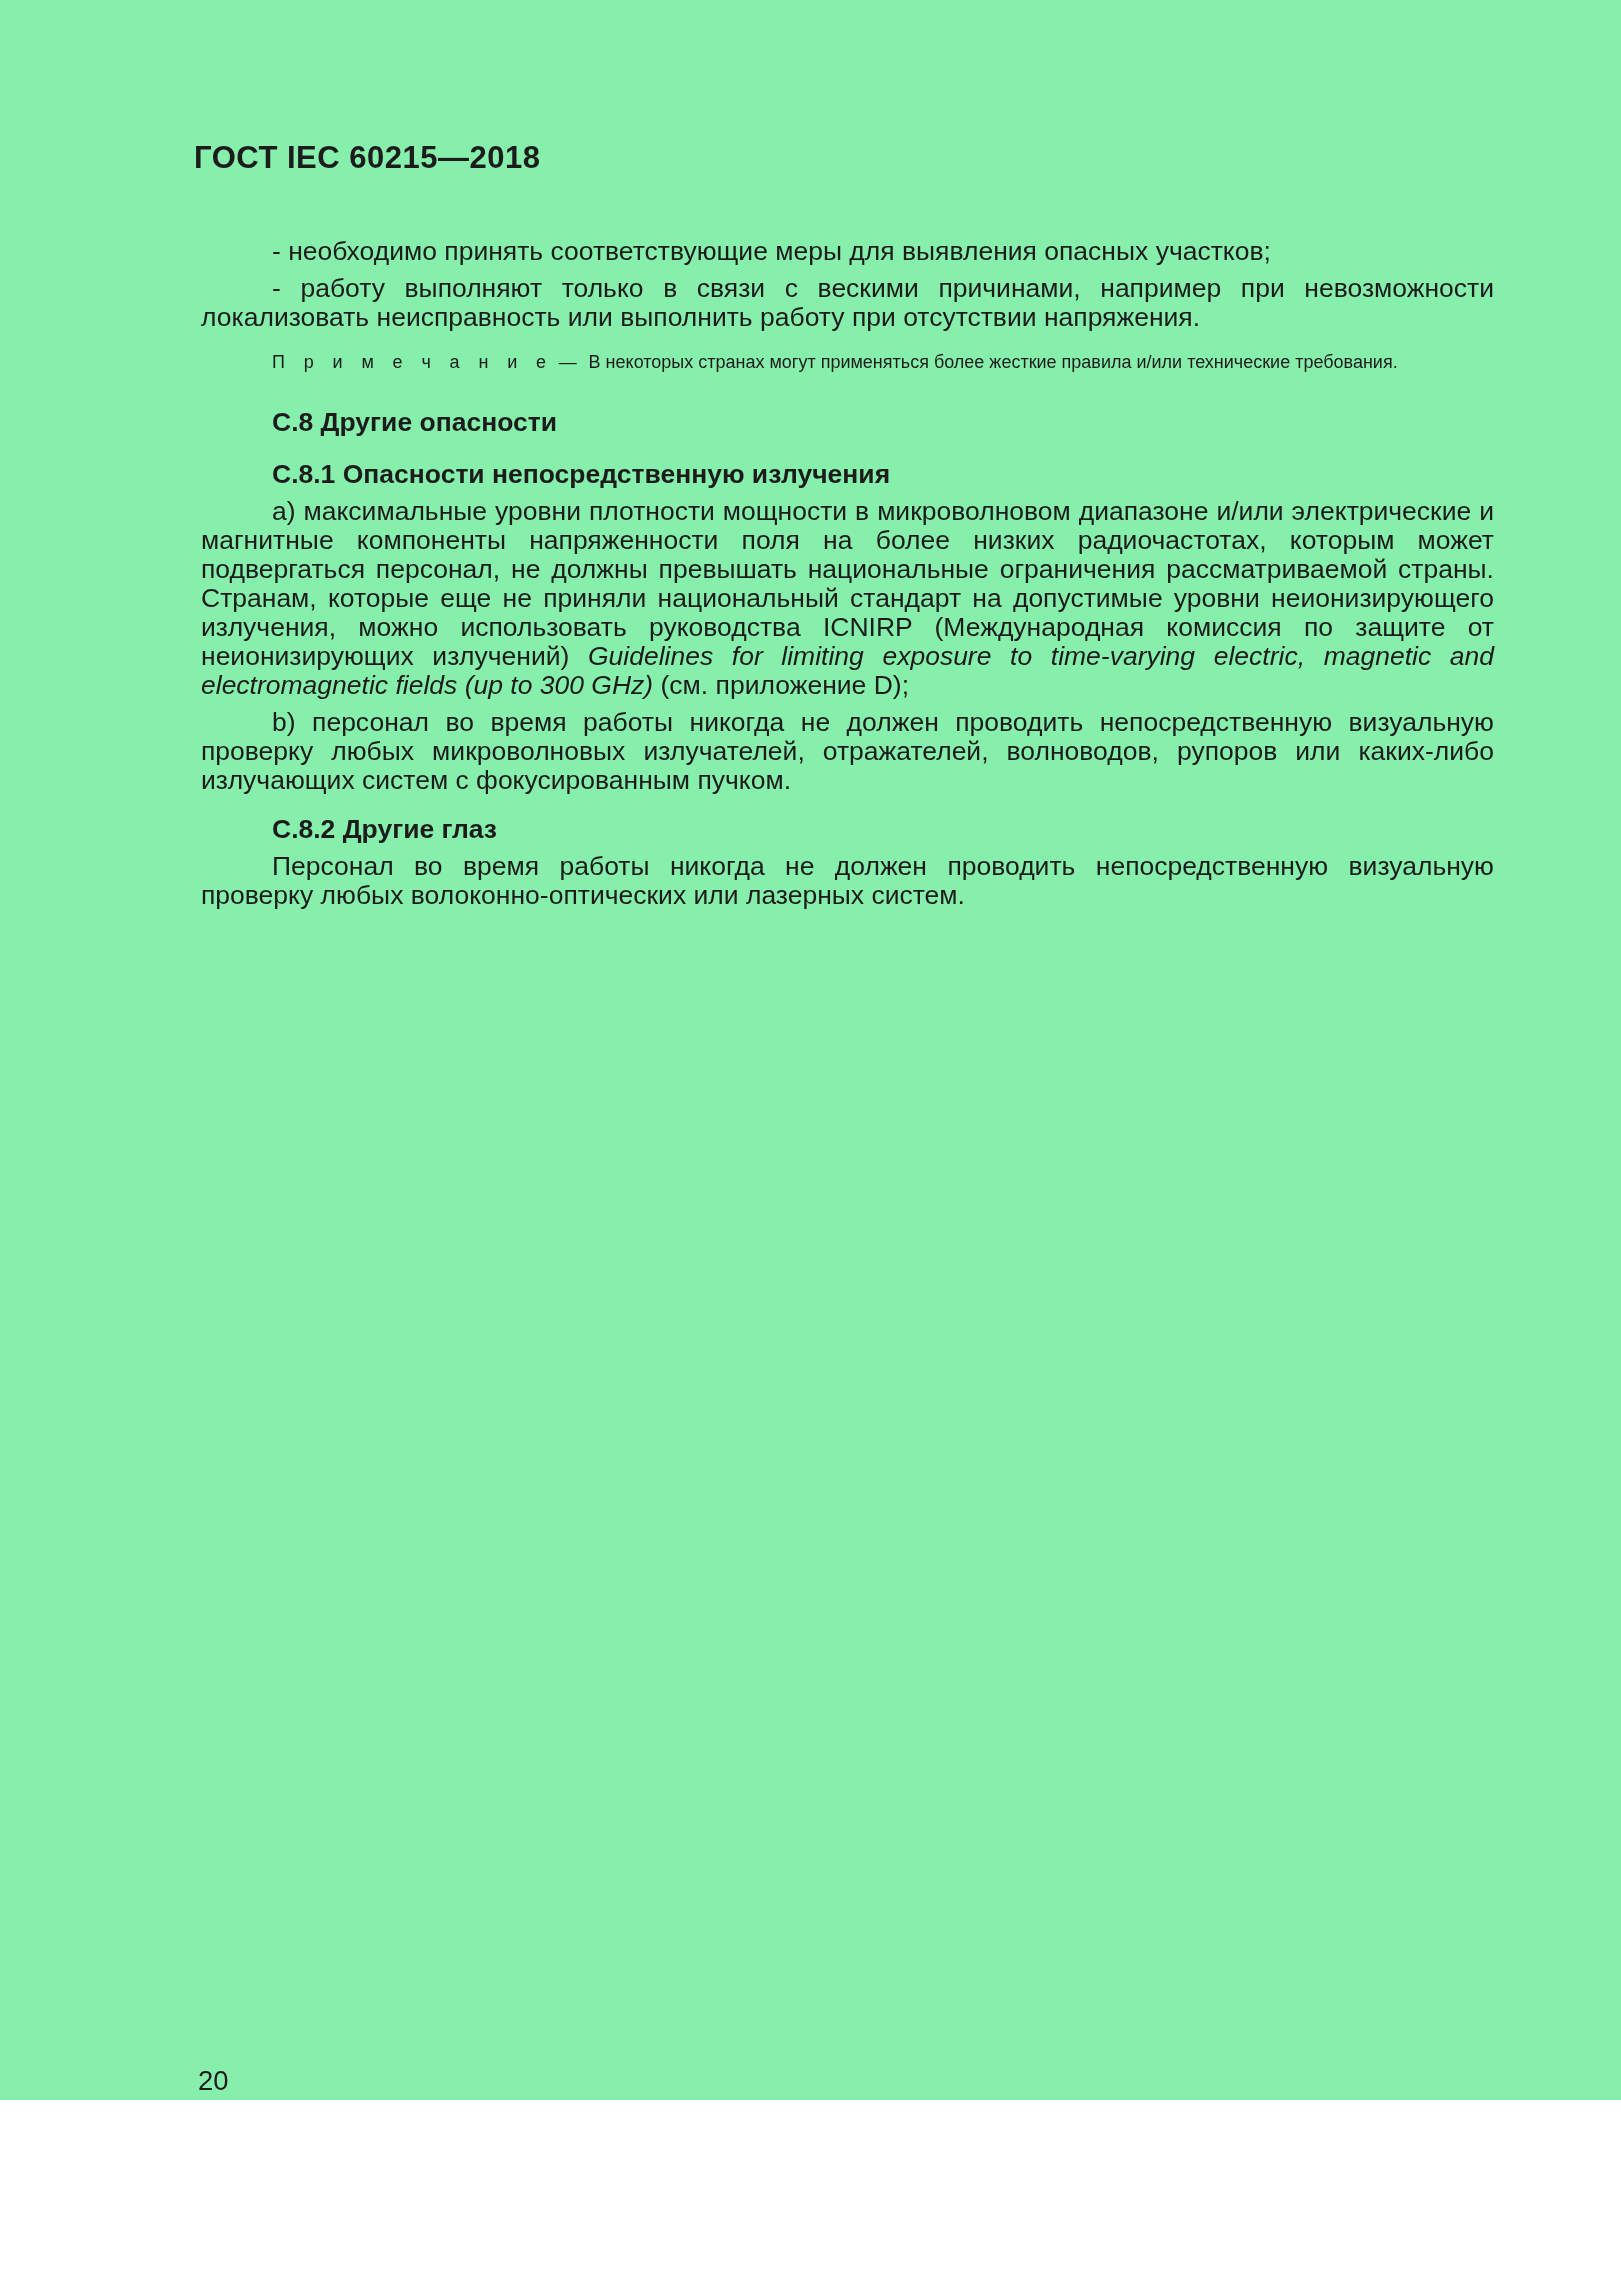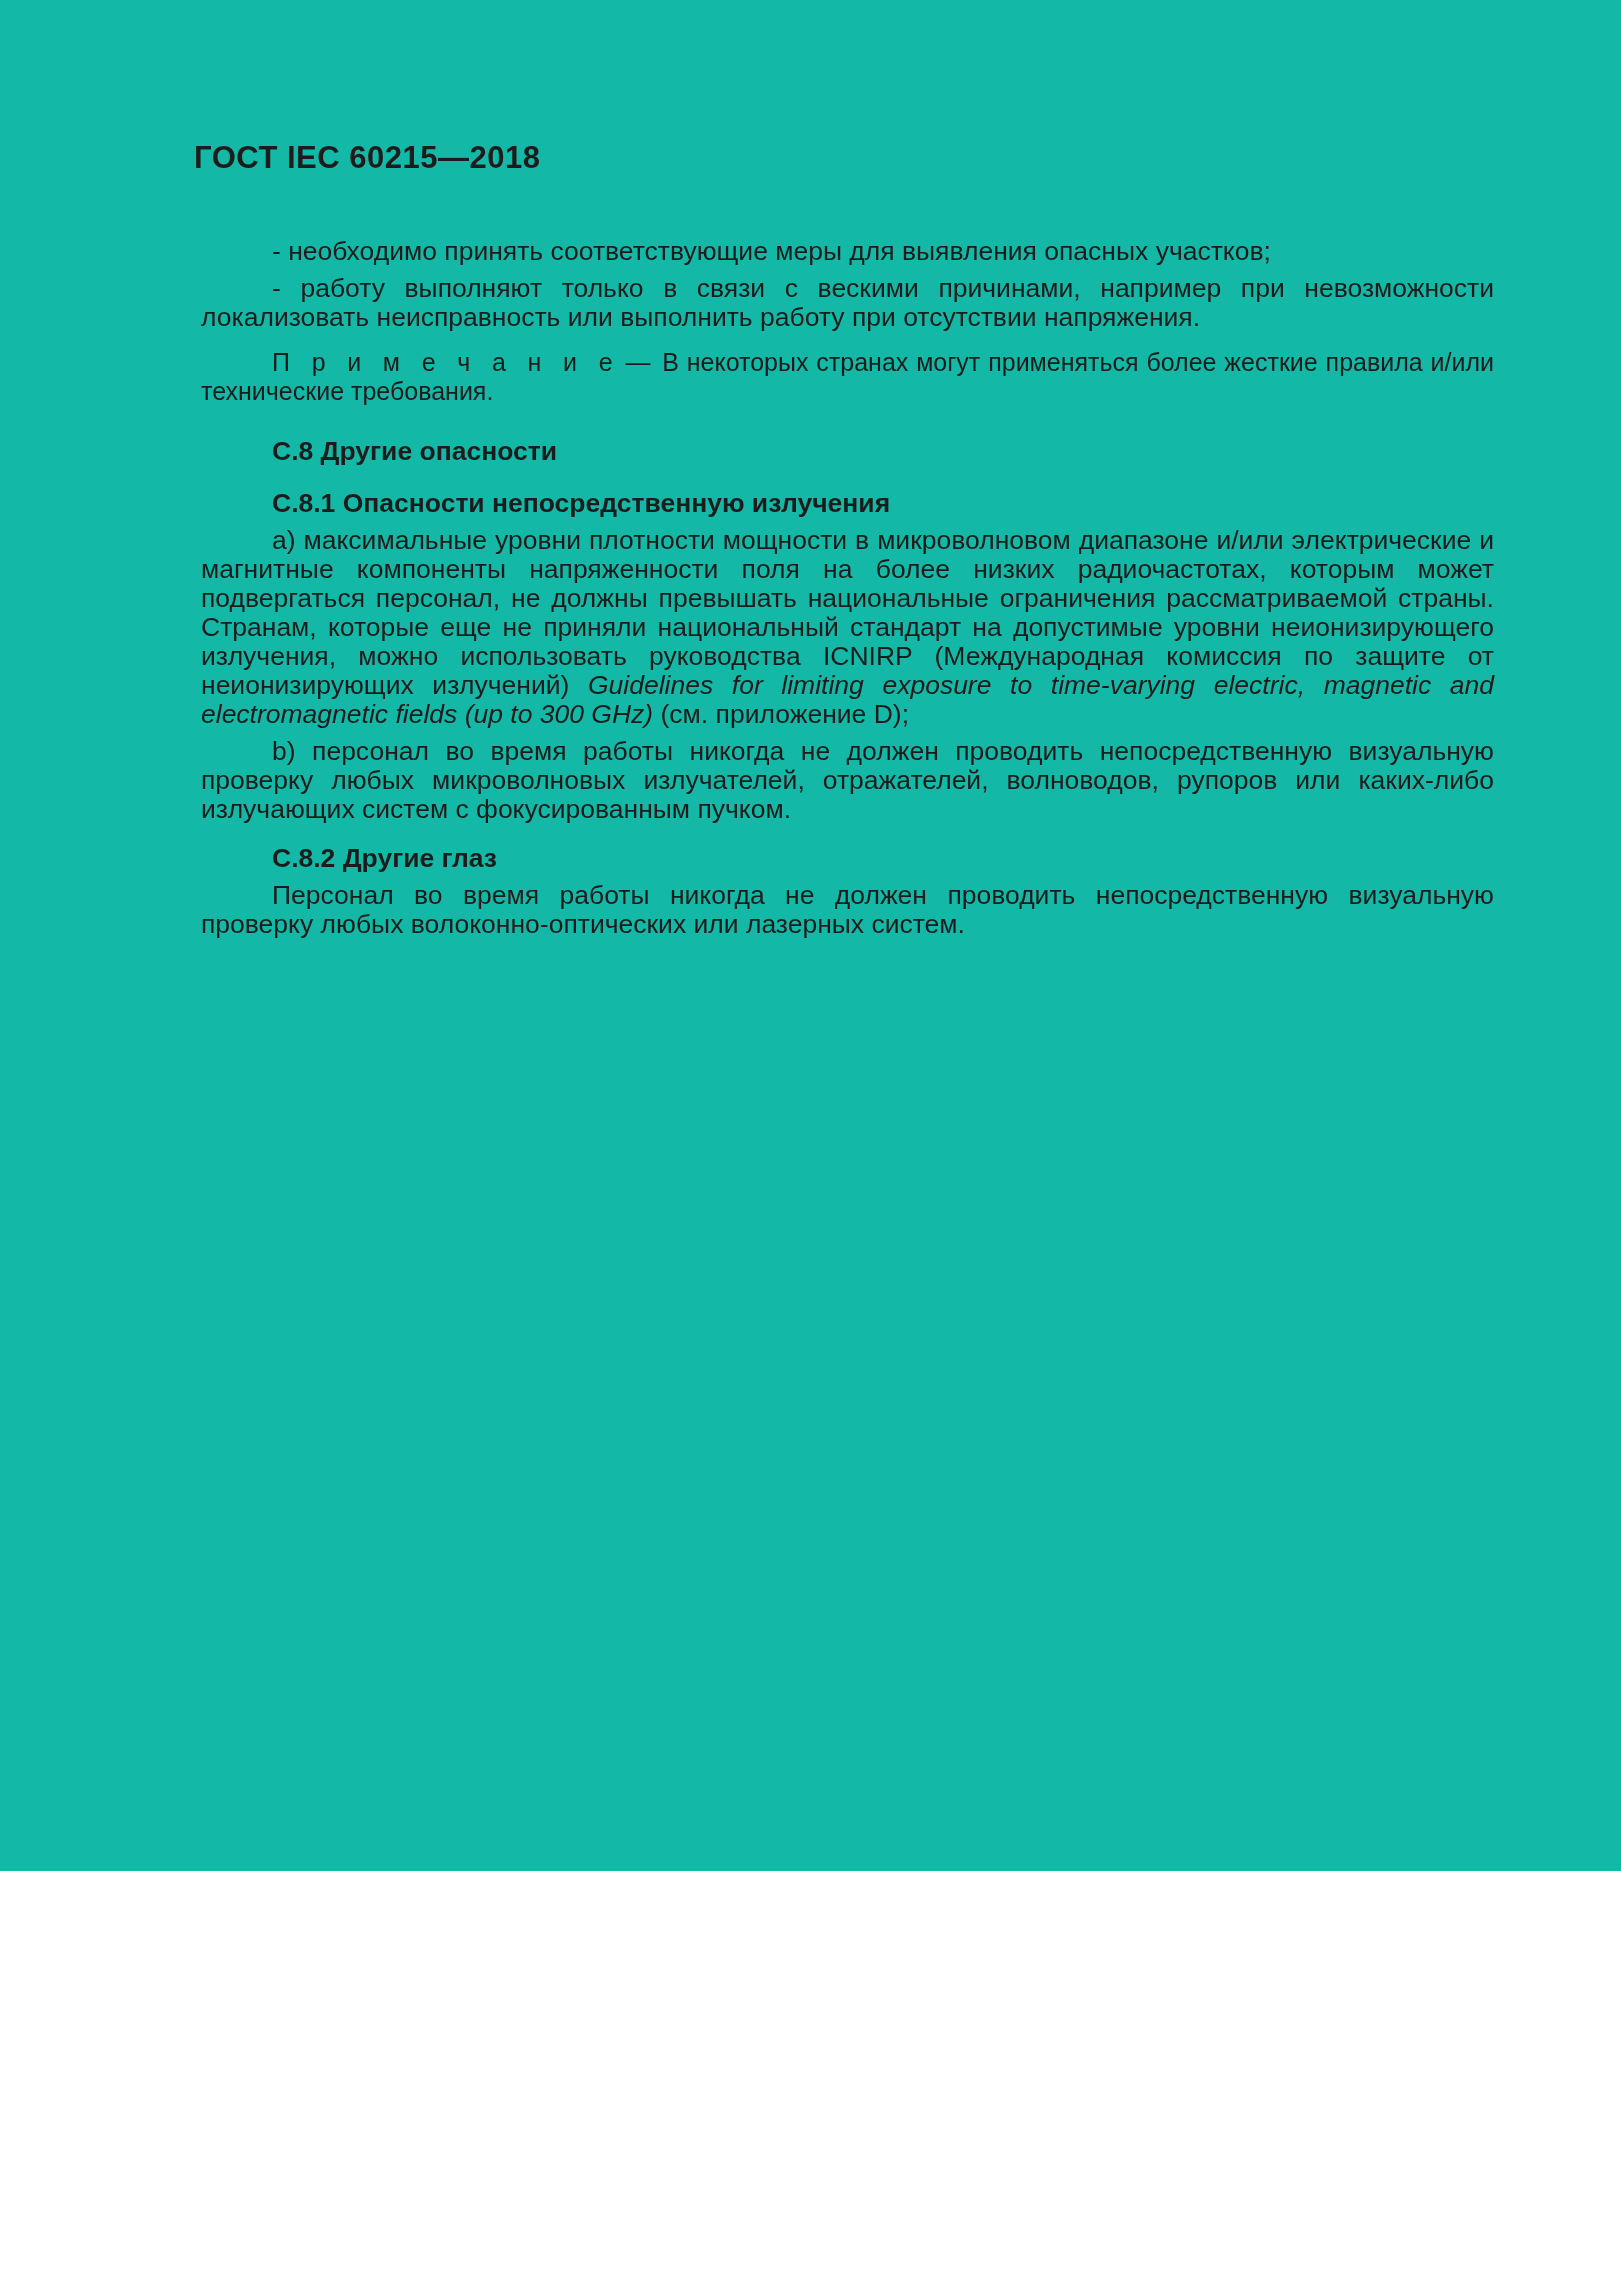--- a/index.html
+++ b/index.html
@@ -3,22 +3,22 @@
 <meta charset="utf-8">
 <style>
   html, body {
     margin: 0;
     padding: 0;
     background: #ffffff;
   }
   .page {
     position: relative;
     width: 1621px;
-    height: 1871px;
-    background: #14b8a6;
+    height: 2100px;
+    background: #86efac;
     color: #1c1c1c;
     font-family: "Liberation Sans", sans-serif;
     overflow: hidden;
   }
   .running-header {
     position: absolute;
     left: 194px;
     top: 141px;
     font-size: 31px;
     font-weight: bold;
@@ -33,21 +33,21 @@
     font-size: 26.5px;
     line-height: 29px;
   }
   .content p {
     margin: 8px;
     text-align: justify;
     text-indent: 71px;
   }
   .note {
     margin-top: 15.7px !important;
-    font-size: 25px;
+    font-size: 18px;
     line-height: 29px;
     text-indent: 65px;
   }
   .note .note-label {
     letter-spacing: 6.9px;
   }
   .note .note-dash {
     margin: 0 11.8px 0 5.9px;
   }
   .heading {

